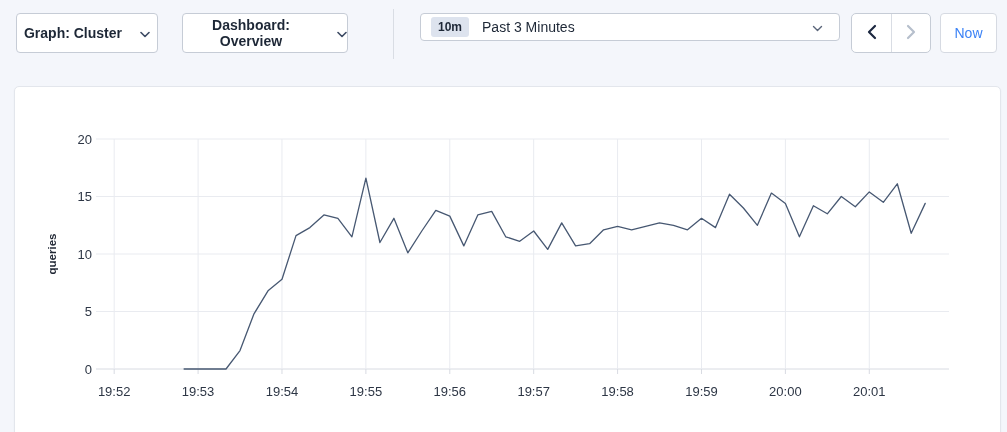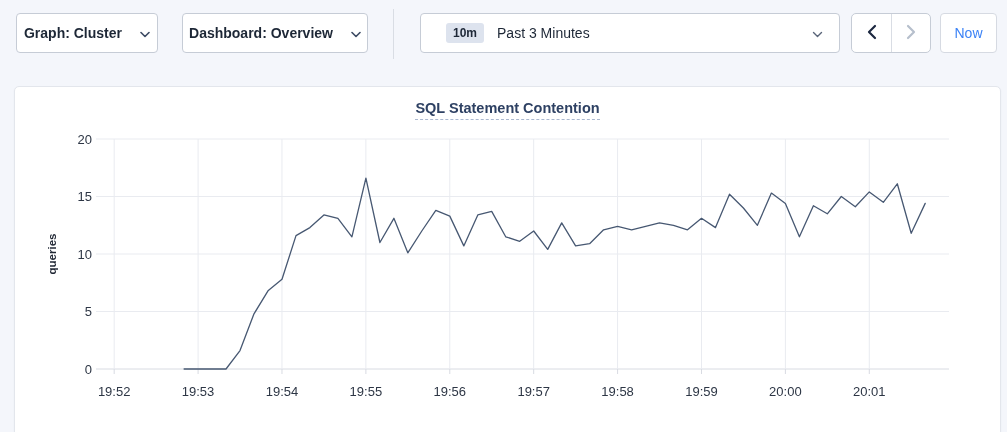--- a/index.html
+++ b/index.html
@@ -15,32 +15,32 @@
     position: absolute; top: 13px; height: 40px;
     background: #fff;
     border: 1px solid #c6ccd6;
     border-radius: 4px;
     display: flex; align-items: center; justify-content: center;
     gap: 18px;
     font-size: 14px; font-weight: 600; color: #1d2736;
     cursor: pointer;
   }
   .btn-graph { left: 16px; width: 142px; }
-  .btn-dashboard { left: 182px; width: 186px; }
+  .btn-dashboard { left: 182px; width: 166px; }
   .toolbar-divider {
     position: absolute; left: 393px; top: 9px;
     width: 1px; height: 50px; background: #d9dde4;
   }
   .time-picker {
     position: absolute; left: 420px; top: 13px;
-    width: 420px; height: 40px;
+    width: 420px; height: 28px;
     background: #fff;
     border: 1px solid #c6ccd6; border-radius: 4px;
     display: flex; align-items: center;
-    padding: 0 16px 0 25px;
+    padding: 0 16px 0 10px;
     cursor: pointer;
     text-align: right;
   }
   .time-badge {
     background: #dde3ee; color: #1d2736;
     font-size: 12px; font-weight: 700;
     border-radius: 3px;
     padding: 3px 7px;
     margin-right: 13px;
   }
@@ -129,23 +129,20 @@
       <svg width="10" height="16" viewBox="0 0 10 16">
           <polyline points="2,2 8,8 2,14" fill="none" stroke="#b6bfcc" stroke-width="2.2" stroke-linecap="round" stroke-linejoin="round"></polyline>
         </svg>
     </span>
   </button>
 </div>
 
 <button class="btn btn-now" aria-disabled="true">Now</button>
 
 <div class="card">
-  <div class="card-title-row">
-    <span class="card-title">SQL Statement Contention</span>
-  </div>
   <svg class="chart-svg" id="chart-svg">
       <line x1="81" y1="282" x2="934" y2="282" stroke="#d8dbe2" stroke-width="1"></line>
       <text x="77" y="286.5" text-anchor="end" font-size="13" fill="#2d3645">0</text>
       <line x1="81" y1="224.5" x2="934" y2="224.5" stroke="#e9ebf0" stroke-width="1"></line>
       <text x="77" y="229" text-anchor="end" font-size="13" fill="#2d3645">5</text>
       <line x1="81" y1="167" x2="934" y2="167" stroke="#e9ebf0" stroke-width="1"></line>
       <text x="77" y="171.5" text-anchor="end" font-size="13" fill="#2d3645">10</text>
       <line x1="81" y1="109.5" x2="934" y2="109.5" stroke="#e9ebf0" stroke-width="1"></line>
       <text x="77" y="114" text-anchor="end" font-size="13" fill="#2d3645">15</text>
       <line x1="81" y1="52" x2="934" y2="52" stroke="#e9ebf0" stroke-width="1"></line>

